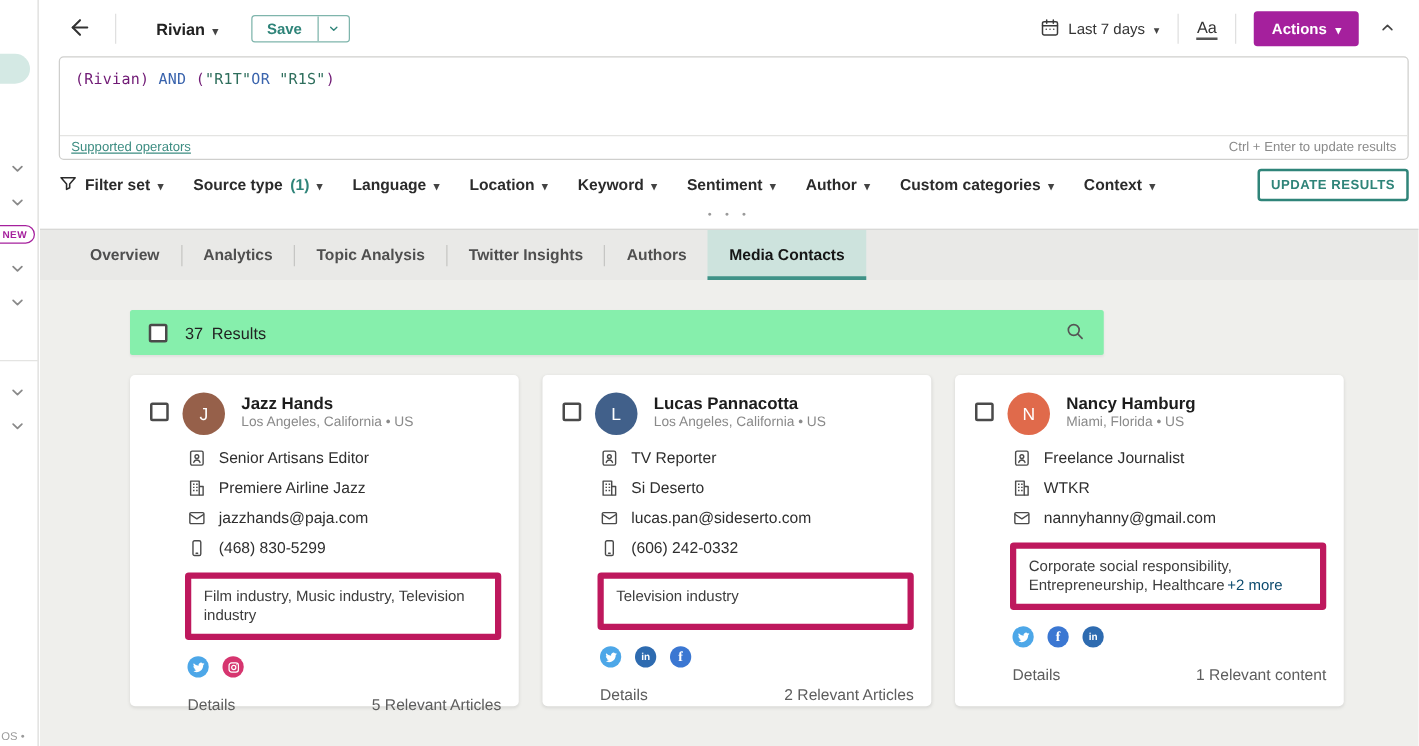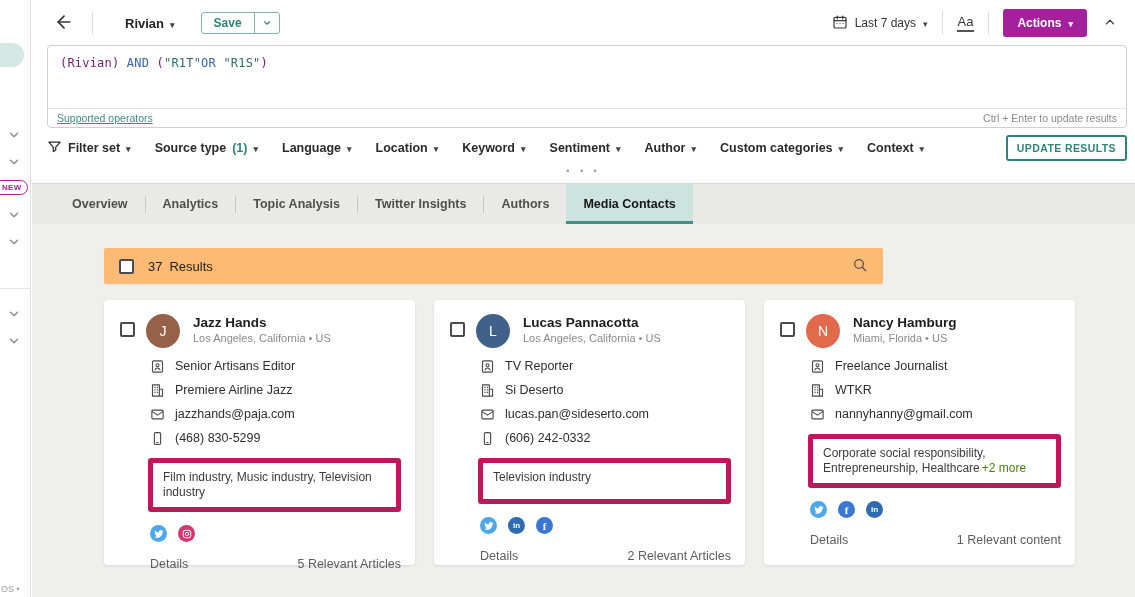--- a/index.html
+++ b/index.html
@@ -53,41 +53,41 @@
   .dots-handle::after { content:"• • •"; }
 
   
   .tabsbar { position:absolute; left:0; right:0; top:183px; height:41px; background:#e9e9e7; border-top:1px solid #d8d8d6; display:flex; align-items:stretch; padding-left:23px; }
   .tab { display:flex; align-items:center; padding:0 17px; font-size:12.5px; font-weight:bold; color:#4f4f4f; background:none; border:none; cursor:pointer; white-space:nowrap; }
   .tab.active { background:#cde3dd; color:#161616; border-bottom:3px solid #3f9287; padding-top:3px;text-align:right; }
   .tab-sep { width:1px; height:17px; background:#c6c6c4; align-self:center; }
 
   
   .content { position:absolute; left:0; right:0; top:224px; bottom:0; background:#efefec; }
-  .results-header { position:absolute; left:72px; top:24px; width:779px; height:36px; background:#fdba74; border-radius:2px; box-shadow:0 1px 2px rgba(0,0,0,.06); display:flex; align-items:center; padding:0 15px; }
+  .results-header { position:absolute; left:72px; top:24px; width:779px; height:36px; background:#86efac; border-radius:2px; box-shadow:0 1px 2px rgba(0,0,0,.06); display:flex; align-items:center; padding:0 15px; }
   .checkbox { width:15px; height:15px; border:2px solid #4a4a4a; border-radius:2px; display:inline-block; cursor:pointer; background:#fff; flex:none; }
   .results-count { margin-left:14px; font-size:13px; color:#222; }
   .results-label { margin-left:7px; font-size:13px; color:#222; }
   .rh-search { margin-left:auto; display:flex; align-items:center; background:none; border:none; cursor:pointer; }
 
   .cards { position:absolute; left:72px; top:76px; display:flex; gap:19px; }
   .card { width:311px; height:265px; background:#fff; border-radius:4px; box-shadow:0 1px 3px rgba(0,0,0,.10); padding:14px 14px 12px 16px; }
   .card-head { display:flex; align-items:flex-start; }
   .card-head .checkbox { margin-top:8px; }
   .avatar { width:34px; height:34px; border-radius:50%; margin-left:11px; color:#fff; font-size:14px; display:inline-flex; align-items:center; justify-content:center; flex:none; }
   .who { margin-left:13px; padding-top:1px; }
   .name { font-size:13.5px; font-weight:bold; color:#1d1d1d; cursor:pointer; }
   .loc { font-size:11px; color:#8a8a8a; margin-top:2px; }
   .rows { margin-top:6px; }
   .row { display:flex; align-items:center; gap:10px; height:24px; margin-left:30px; }
   .rtx { font-size:12.5px; color:#2e2e2e; }
   .ric { display:flex; align-items:center; flex:none; width:15px; }
   .add-phone { display:flex; align-items:center; gap:7px; color:#26a69a; font-size:13px; font-weight:bold; background:none; border:none; cursor:pointer; }
   .topics { margin-left:28px; margin-top:8px; min-height:46px; border:5px solid #be185d; border-radius:3px; padding:7px 10px; font-size:12px; line-height:15px; color:#3c3c3c; }
-  .topics .more { color:#4d7c0f; margin-left:2px; }
+  .topics .more { color:#0c4a6e; margin-left:2px; }
   .socials { margin-top:13px; margin-left:30px; display:flex; gap:11px; }
   .soc { width:17px; height:17px; border-radius:50%; display:inline-flex; align-items:center; justify-content:center; cursor:pointer; color:#fff; font-weight:bold; }
   .soc.tw { background:#4da7e8; }
   .soc.ig { background:#d6356f; }
   .soc.li { background:#2e6bb0; font-size:8px; }
   .soc.fb { background:#3b77d2; font-size:11px; font-family:"Liberation Serif",serif; }
   .card-foot { margin-top:15px; margin-left:30px; display:flex; justify-content:space-between; align-items:center; }
   .details { font-size:12.5px; color:#5d5d5d; cursor:pointer; }
   .relevant { font-size:12.5px; color:#5d5d5d; cursor:pointer; }
 </style>

